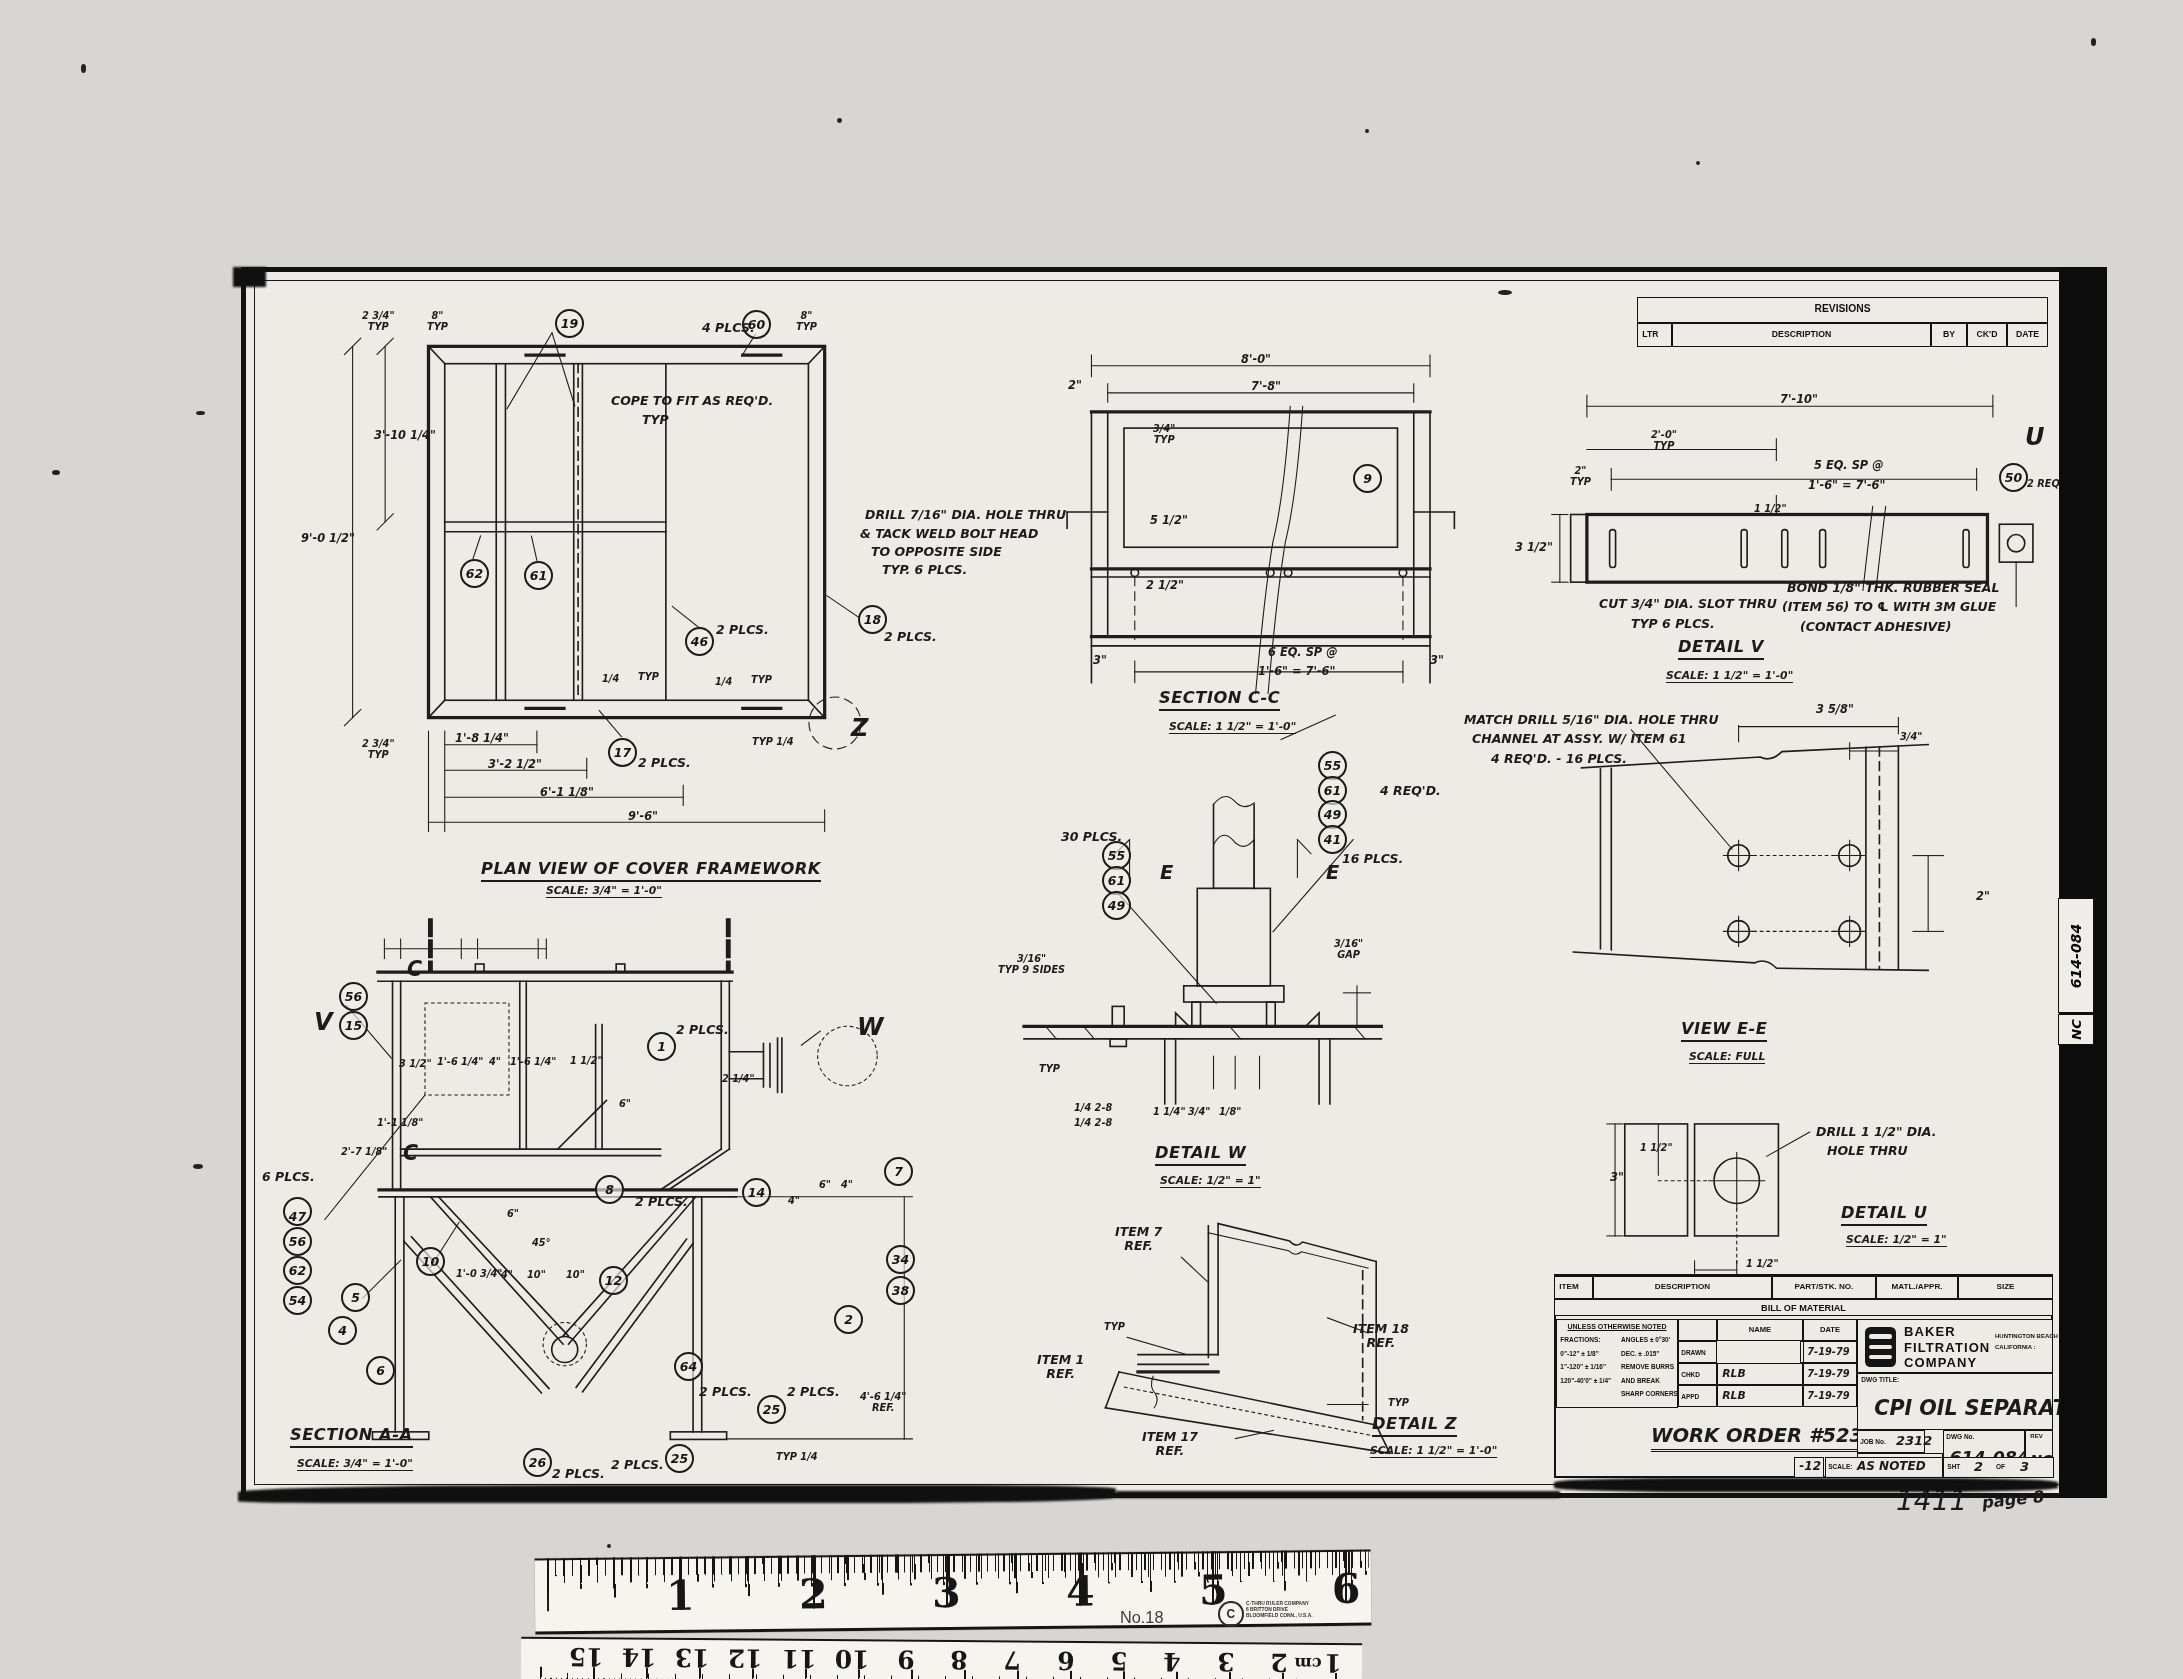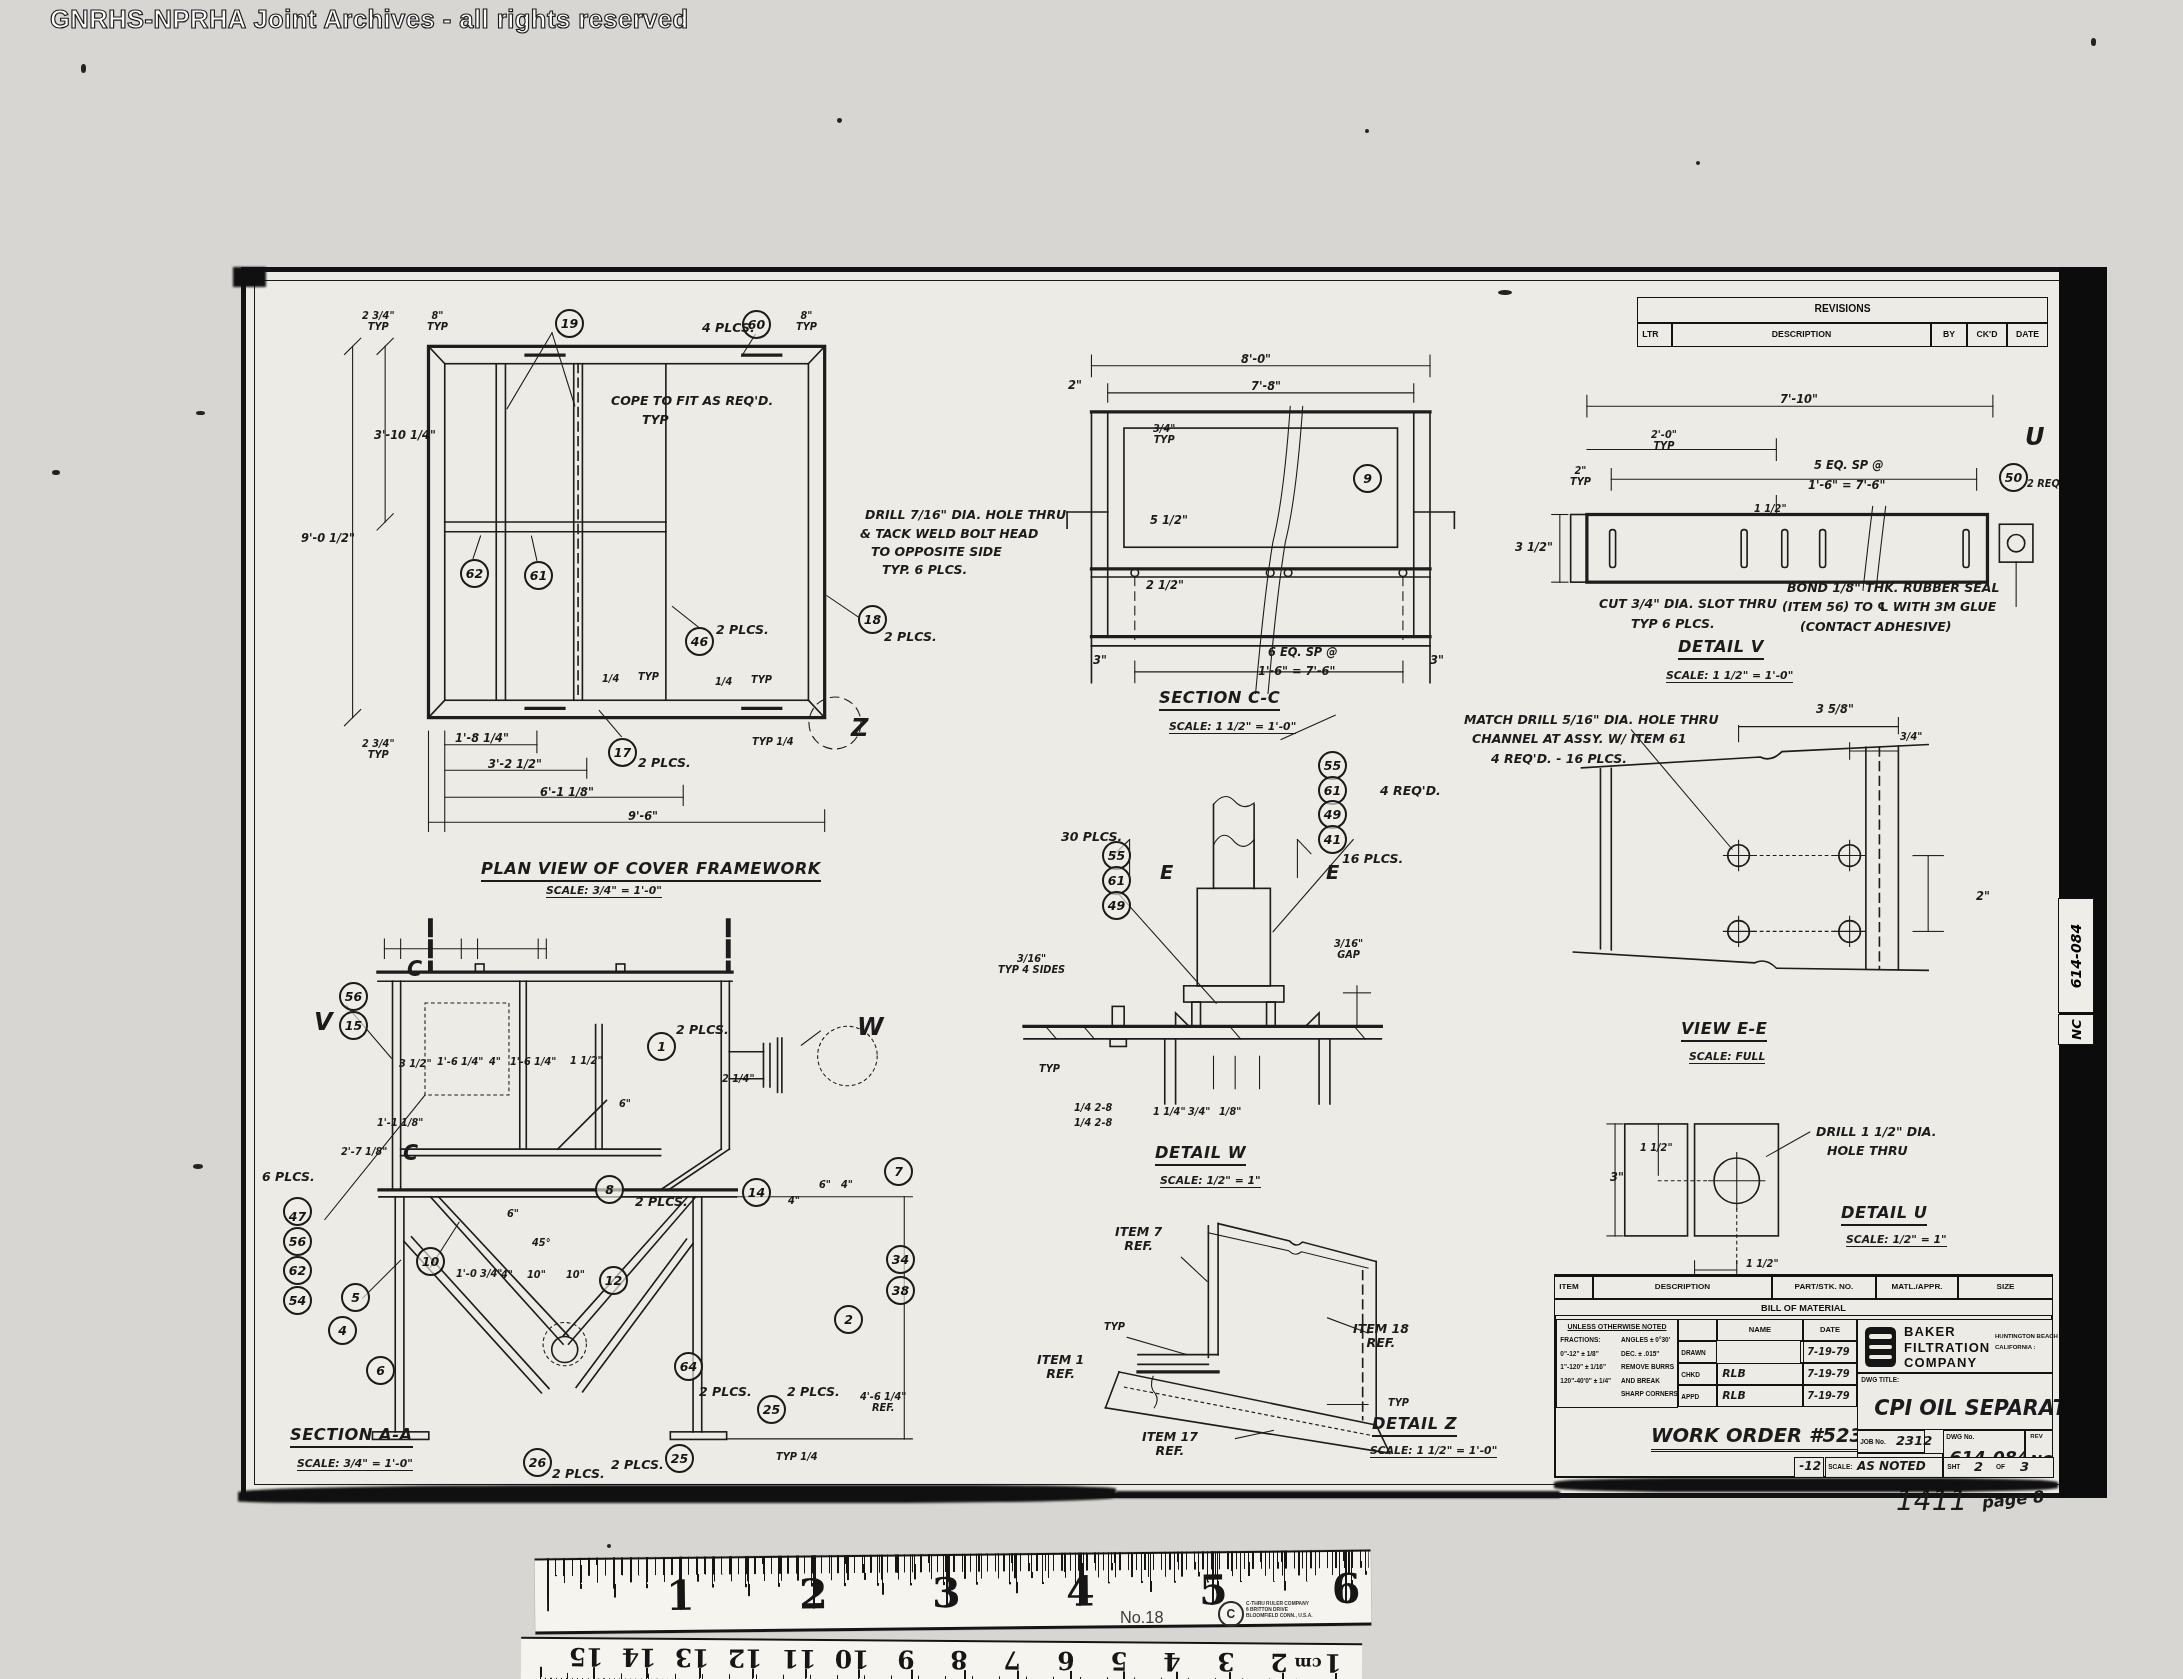--- a/index.html
+++ b/index.html
@@ -70,21 +70,20 @@
   .clogo{position:absolute;width:21.7px;height:21.7px;border:2.2px solid #2a2a2a;border-radius:50%;
      display:flex;align-items:center;justify-content:center;font:bold 12px "Liberation Sans",sans-serif;color:#2a2a2a;font-style:normal;}
   .tiny{font-size:4.9px;font-style:normal;font-weight:bold;line-height:1.2;color:#2f2f2f;font-family:"Liberation Sans",sans-serif;}
   .hw{font-family:"DejaVu Sans",sans-serif;font-style:italic;font-weight:bold;}
 </style>
 </head>
 <body>
 
 <div class="page">
 
-  <div class="watermark">GNRHS-NPRHA Joint Archives - all rights reserved</div>
 
   <div class="sheet">
     <div class="inner-frame"></div>
   </div>
 
   <div class="box" style="left:1637px;top:297px;width:411px;height:26px;">
     <span class="pr" style="left:50%;top:5.4px;transform:translateX(-50%);font-size:10.3px;">REVISIONS</span>
   </div>
   <div class="box" style="left:1637px;top:323px;width:35px;height:24px;">
     <span class="pr" style="left:4.3px;top:5.4px;font-size:8.7px;">LTR</span>
@@ -391,21 +390,21 @@
       <span>61</span>
     </div>
   <div class="bal" style="left:1318px;top:800px;">
       <span>49</span>
     </div>
   <div class="bal" style="left:1318px;top:825px;">
       <span>41</span>
     </div>
   <span class="t note" style="left:1380px;top:784px;">4 REQ'D.</span>
   <span class="t note" style="left:1342px;top:852px;">16 PLCS.</span>
-  <span class="t sm ctr" style="left:998px;top:953px;"><span>3/16"</span><br><span>TYP 4 SIDES</span></span>
+  <span class="t sm ctr" style="left:998px;top:953px;"><span>3/16"</span><br><span>TYP 9 SIDES</span></span>
   <span class="t sm ctr" style="left:1334px;top:938px;"><span>3/16"</span><br><span>GAP</span></span>
   <span class="t blt" style="left:1160px;top:862px;font-size:19.5px;">E</span>
   <span class="t blt" style="left:1326px;top:862px;font-size:19.5px;">E</span>
   <span class="t sm" style="left:1039px;top:1063px;">TYP</span>
   <span class="t sm" style="left:1074px;top:1102px;">1/4  2-8</span>
   <span class="t sm" style="left:1074px;top:1117px;">1/4  2-8</span>
   <span class="t sm" style="left:1153px;top:1106px;">1 1/4"</span>
   <span class="t sm" style="left:1188px;top:1106px;">3/4"</span>
   <span class="t sm" style="left:1219px;top:1106px;">1/8"</span>
   <span class="t cap capbig" style="left:1155px;top:1144px;">DETAIL W</span>

